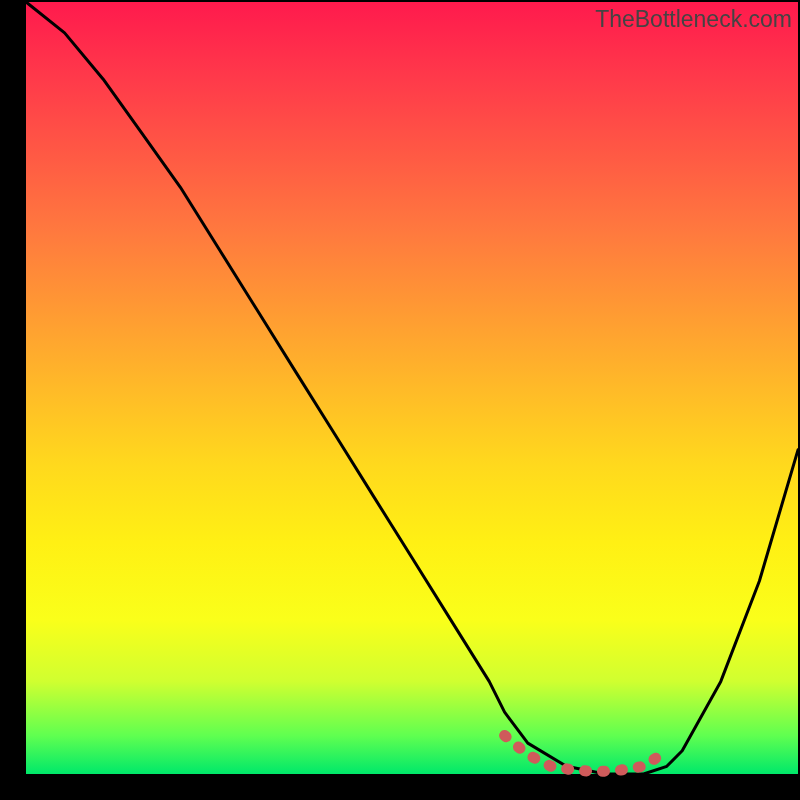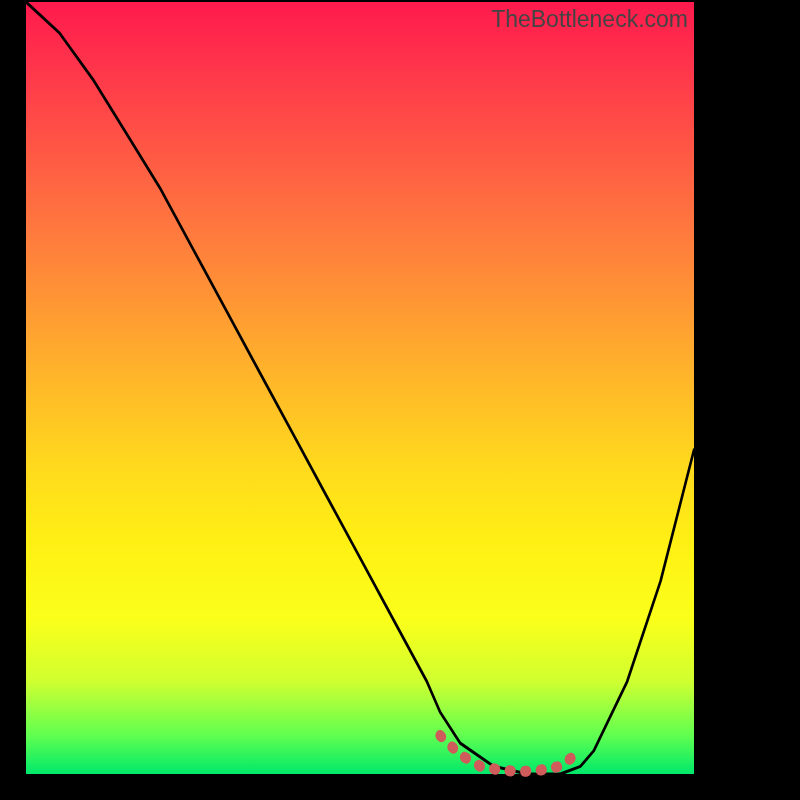--- a/index.html
+++ b/index.html
@@ -3,21 +3,21 @@
 <meta charset="utf-8">
 <style>
   * { margin: 0; padding: 0; box-sizing: border-box; }
   html, body { width: 800px; height: 800px; overflow: hidden; }
   body { background: #000; position: relative; font-family: Arial, sans-serif; }
 
   .plot-area {
     position: absolute;
     left: 26px;
     top: 2px;
-    width: 668px;
+    width: 772px;
     height: 772px;
     background: linear-gradient(to bottom,
       #ff1a4d 0%,
       #ff3a4a 10%,
       #ff5a44 20%,
       #ff7a3e 30%,
       #ff9a33 40%,
       #ffba28 50%,
       #ffd91d 60%,
       #fff014 70%,

